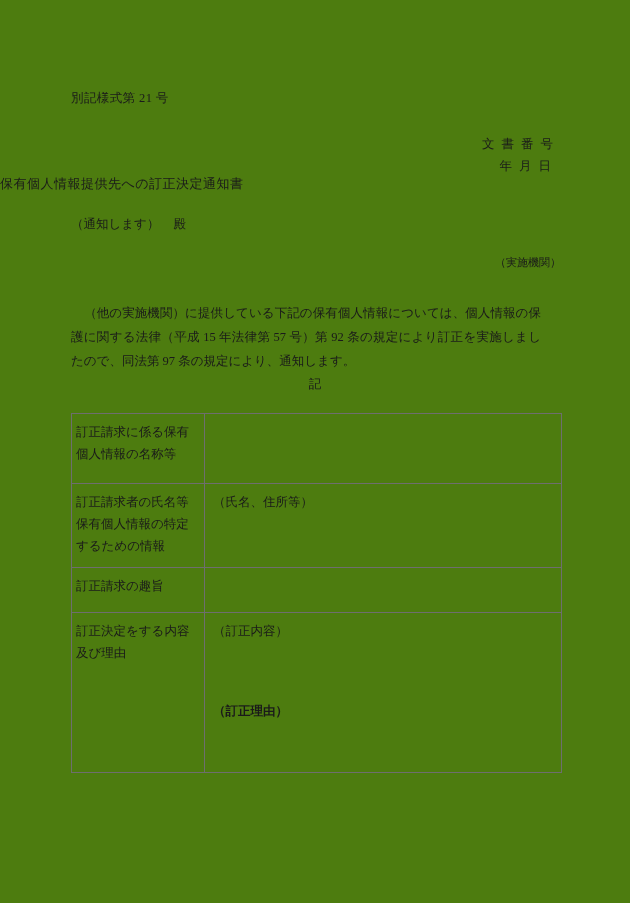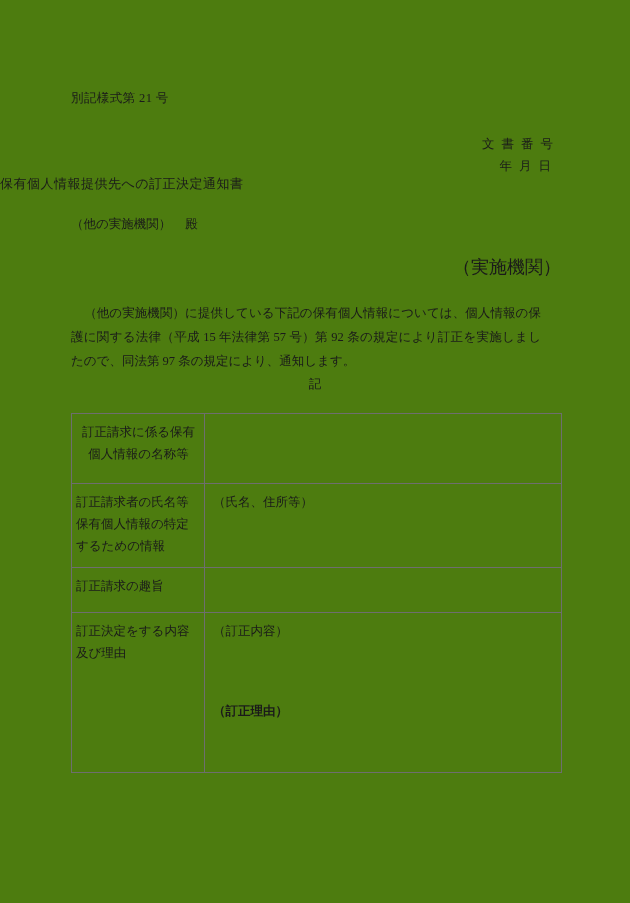--- a/index.html
+++ b/index.html
@@ -75,21 +75,21 @@
   }
   .addressee .honorific {
     margin-left: 14px;
   }
 
   
   .issuer {
     position: absolute;
     right: 69px;
     top: 255px;
-    font-size: 18px;
+    font-size: 11px;
     white-space: nowrap;
   }
 
   
   .body-text {
     position: absolute;
     left: 71px;
     top: 301px;
     width: 470px;
     font-size: 12.5px;
@@ -125,21 +125,21 @@
     padding: 7px 3px 4px 4px;
     line-height: 22px;
   }
   .form-table td.label {
     width: 125px;
   }
   .form-table td.value {
     width: 345px;
     padding-left: 8px;
   }
-  .r1 td { height: 58px; text-align: center; }
+  .r1 td { height: 58px; }
   .r2 td { height: 72px; }
   .r3 td { height: 33px; }
   .r4 td { height: 148px; }
 
   .value .hint-second {
     display: block;
     margin-top: 58px;
     font-weight: bold;
   }
 </style>
@@ -151,21 +151,21 @@
   <div class="form-no">別記様式第 21 号</div>
 
   <div class="doc-meta">
     <div class="line">文書番号</div>
     <div class="line date">年月日</div>
   </div>
 
   <div class="doc-title">保有個人情報提供先への訂正決定通知書</div>
 
   <div class="addressee">
-    <span>（他の実施機関）</span><span class="honorific">殿</span>
+    <span>（通知します）</span><span class="honorific">殿</span>
   </div>
 
   <div class="issuer">（実施機関）</div>
 
   <div class="body-text">（他の実施機関）に提供している下記の保有個人情報については、個人情報の保護に関する法律（平成 15 年法律第 57 号）第 92 条の規定により訂正を実施しましたので、同法第 97 条の規定により、通知します。</div>
 
   <div class="ki-mark">記</div>
 
   <table class="form-table">
     <tbody>

